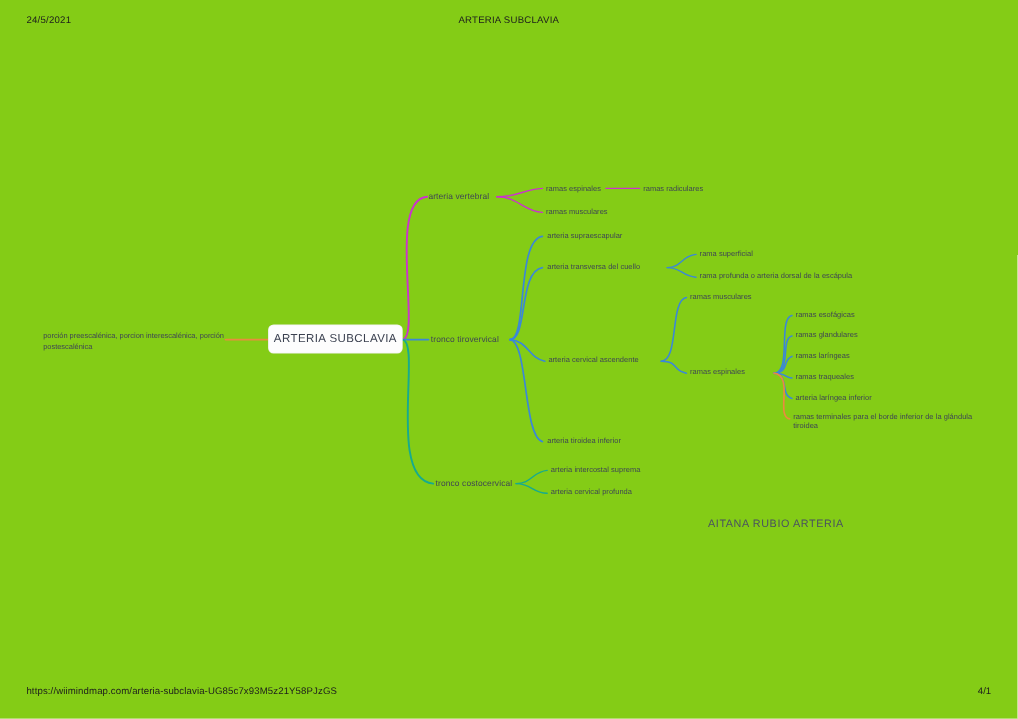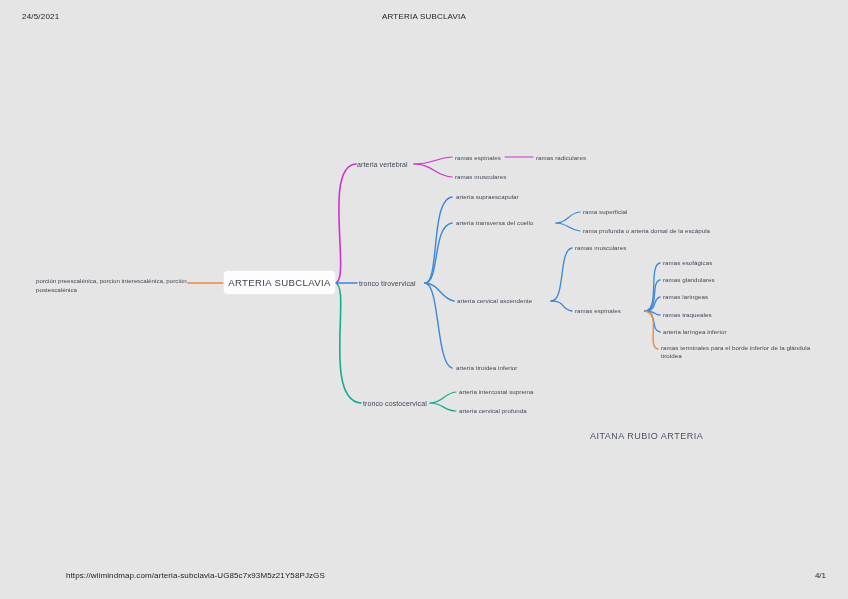--- a/index.html
+++ b/index.html
@@ -9,21 +9,21 @@
   }
   body {
     font-family: "Liberation Sans", sans-serif;
     color: #3d4451;
   }
   #page {
     position: relative;
     width: 848px;
     height: 599px;
     overflow: hidden;
-    background: #e5e5e5;
+    background: #84cc16;
   }
   
   .hdr-date {
     position: absolute;
     left: 22px;
     top: 12px;
     font-size: 8px;
     color: #1d1d1d;
     letter-spacing: 0.2px;
   }
@@ -37,21 +37,20 @@
     color: #1d1d1d;
     letter-spacing: 0.2px;
   }
   .ftr-url {
     position: absolute;
     left: 22px;
     top: 571px;
     font-size: 8px;
     color: #1d1d1d;
     letter-spacing: 0.1px;
-    margin-left: 44px;
   }
   .ftr-page {
     position: absolute;
     right: 22px;
     top: 571px;
     font-size: 8px;
     color: #1d1d1d;
   }
   
   #wires {

